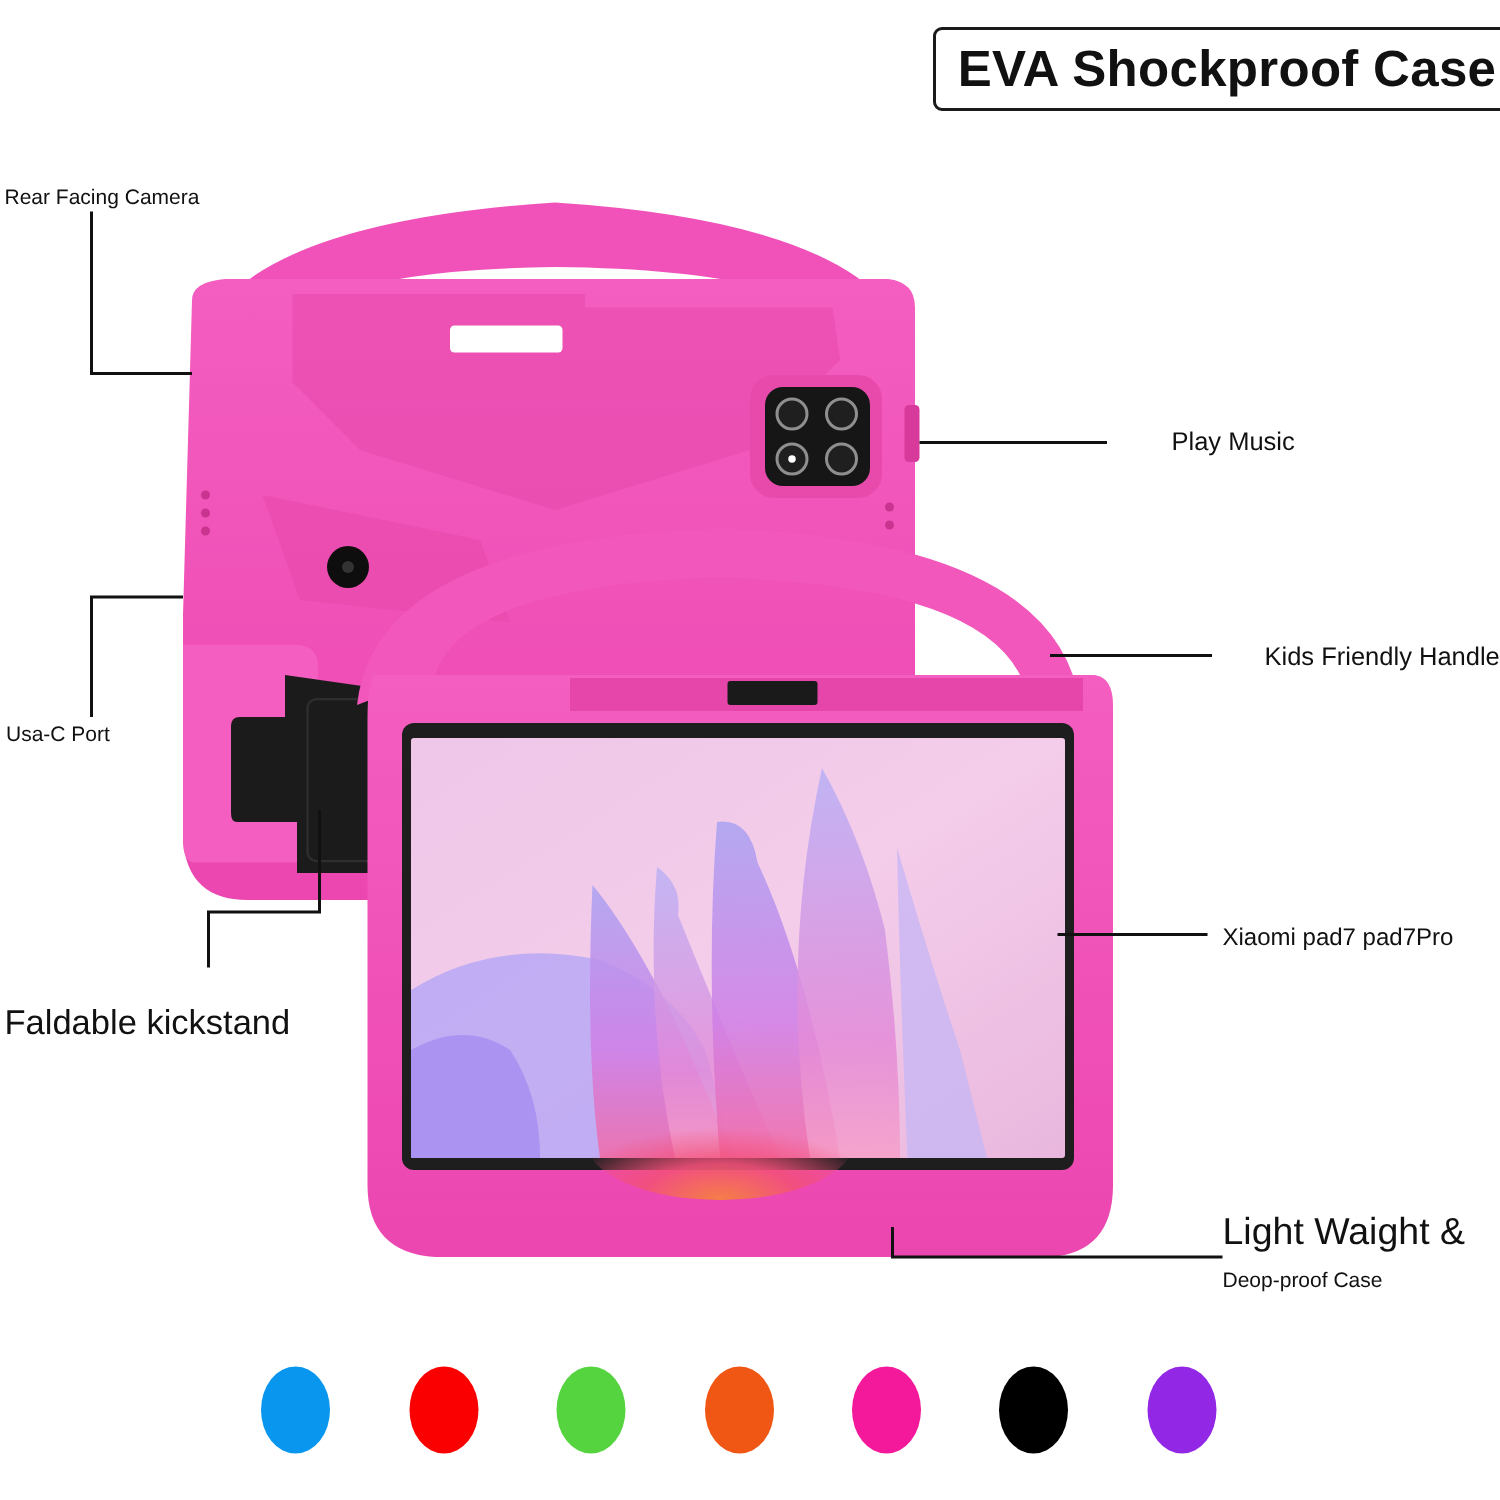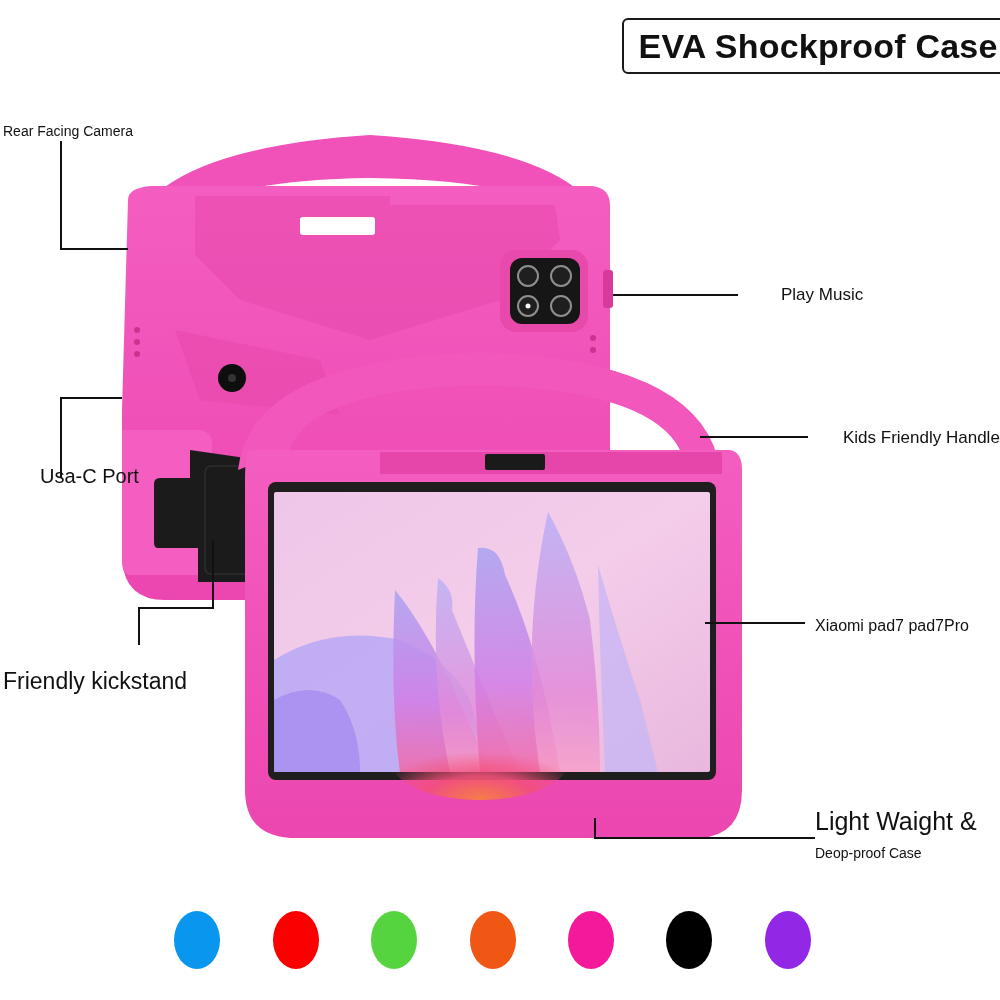--- a/index.html
+++ b/index.html
@@ -111,23 +111,23 @@
     <polyline points="705,623 805,623"></polyline>
     <polyline points="595,818 595,838 815,838"></polyline>
   </g>
 </svg>
 
 <div class="abs title-box">EVA Shockproof Case</div>
 
 <div class="abs label" style="left:3px; top:123px; font-size:14px;">Rear Facing Camera</div>
 <div class="abs label" style="left:747px; top:285px; font-size:17px;margin-left:34px;">Play Music</div>
 <div class="abs label" style="left:811px; top:428px; font-size:17px;margin-left:32px;">Kids Friendly Handle</div>
-<div class="abs label" style="left:4px; top:465px; font-size:20px;margin-left:36px;">Usa-C Port</div>
+<div class="abs label" style="left:4px; top:481px; font-size:14px;">Usa-C Port</div>
 <div class="abs label" style="left:815px; top:617px; font-size:16px;">Xiaomi pad7 pad7Pro</div>
-<div class="abs label" style="left:3px; top:668px; font-size:23px;">Friendly kickstand</div>
+<div class="abs label" style="left:3px; top:668px; font-size:23px;">Faldable kickstand</div>
 <div class="abs label" style="left:815px; top:807px; font-size:25px;">Light Waight &amp;</div>
 <div class="abs label" style="left:815px; top:845px; font-size:14px;">Deop-proof Case</div>
 
 <div>
   <div class="swatch" style="left: 174px; background: rgb(9, 150, 238);" title="blue"></div>
   <div class="swatch" style="left: 273px; background: rgb(251, 0, 0);" title="red"></div>
   <div class="swatch" style="left: 371px; background: rgb(85, 212, 63);" title="green"></div>
   <div class="swatch" style="left: 470px; background: rgb(240, 86, 20);" title="orange"></div>
   <div class="swatch" style="left: 568px; background: rgb(244, 24, 155);" title="rose"></div>
   <div class="swatch" style="left: 666px; background: rgb(0, 0, 0);" title="black"></div>

